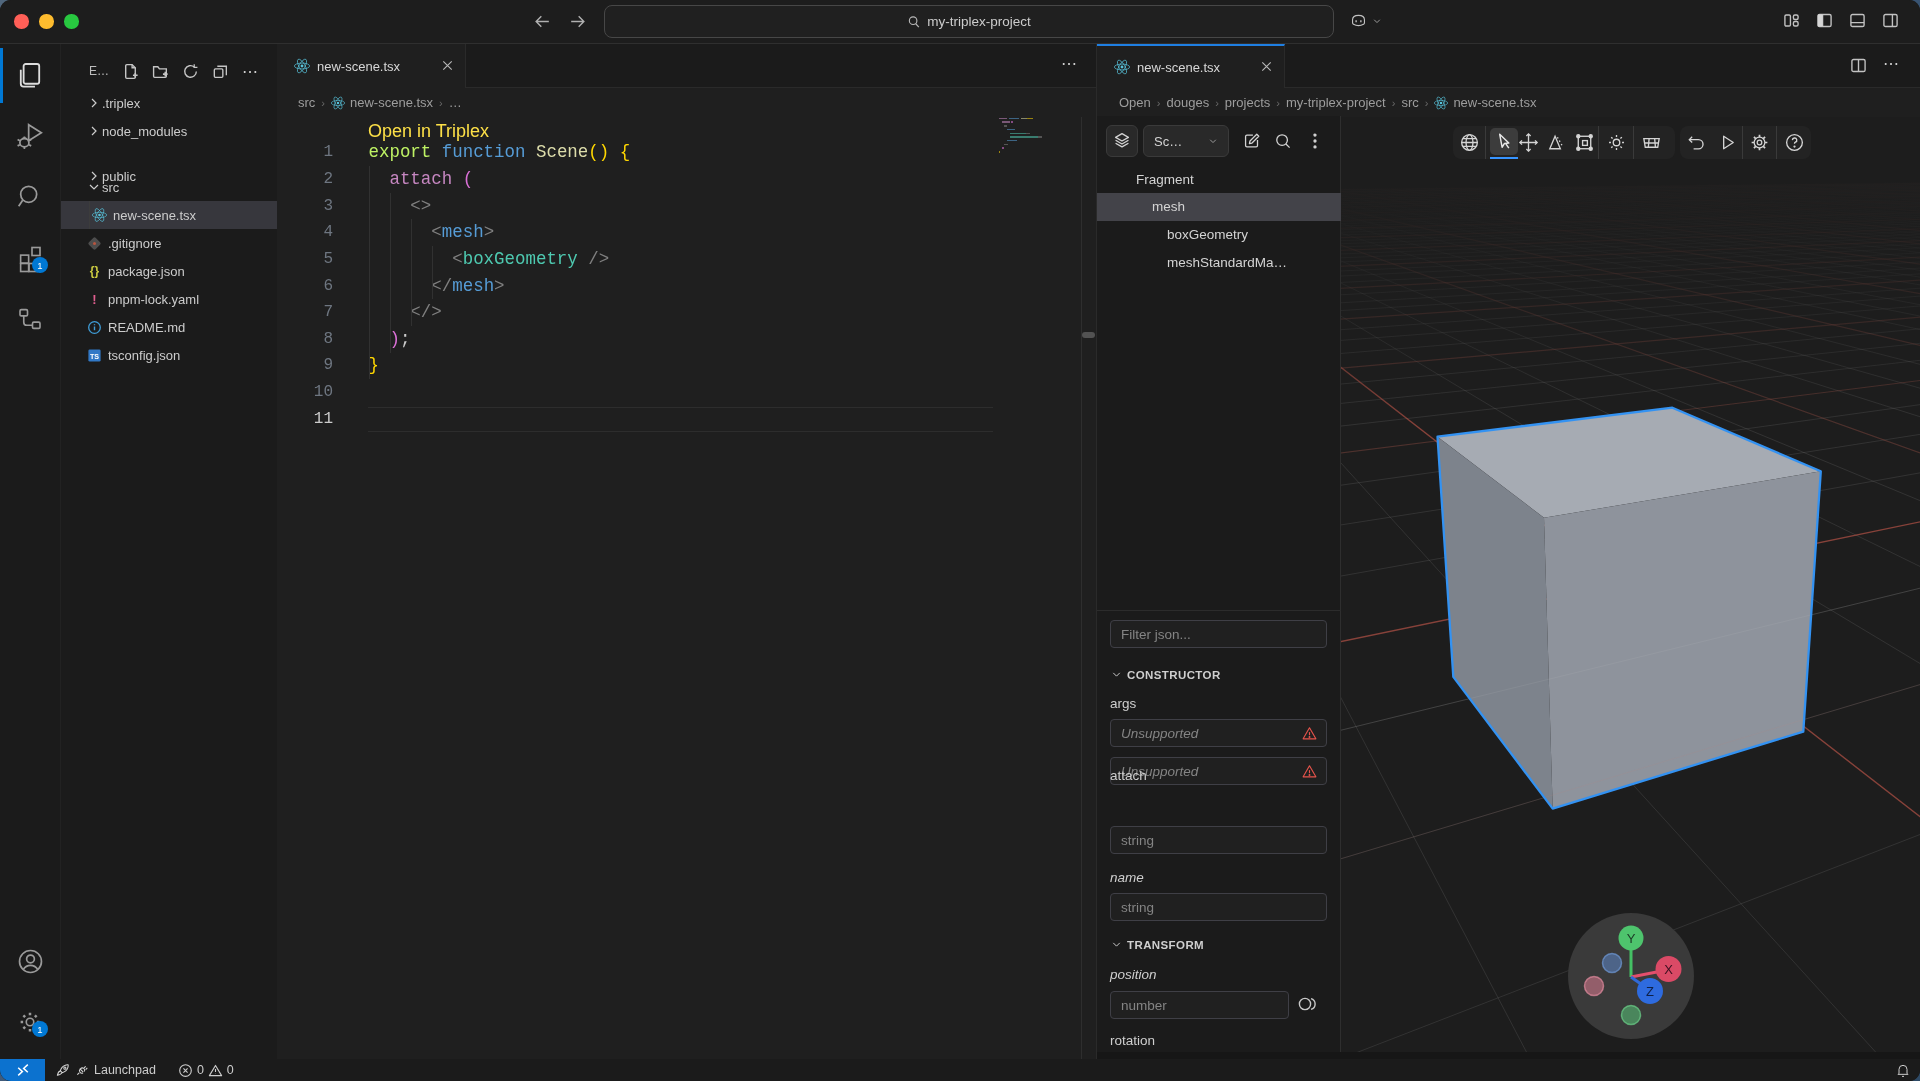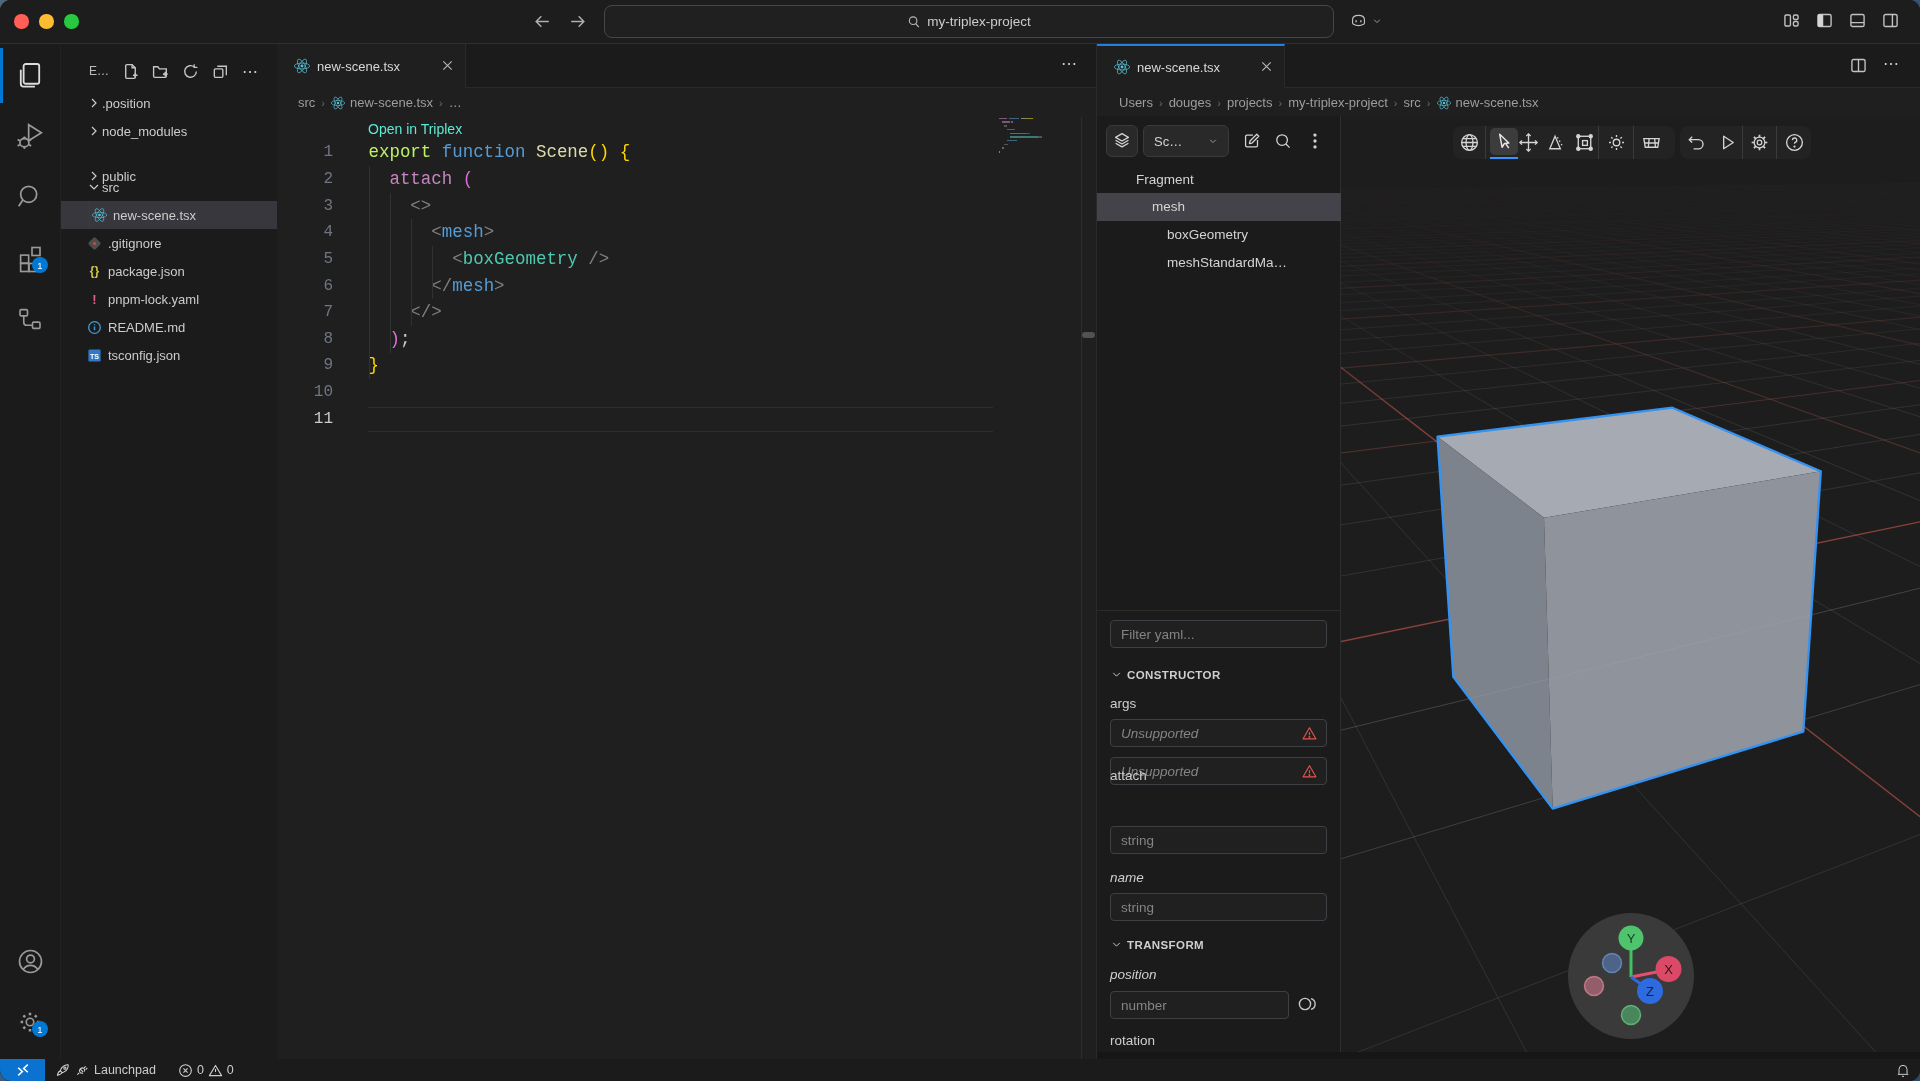--- a/index.html
+++ b/index.html
@@ -180,21 +180,21 @@
           <path d="M5 3h8.5v8.5"></path>
         </svg>
         <span class="more">⋯</span>
     </div>
     <div class="row" style="top:45px">
         <span class="chev">
           <svg width="16" height="16" viewBox="0 0 16 16" fill="none" stroke="#cccccc" stroke-width="1.2">
             <path d="M6 4l4 4-4 4"></path>
           </svg>
         </span>
-        <span>.position</span>
+        <span>.triplex</span>
       </div>
     <div class="row" style="top:73px">
         <span class="chev">
           <svg width="16" height="16" viewBox="0 0 16 16" fill="none" stroke="#cccccc" stroke-width="1.2">
             <path d="M6 4l4 4-4 4"></path>
           </svg>
         </span>
         <span>node_modules</span>
       </div>
     <div class="row" style="top:118px">
@@ -303,21 +303,21 @@
           <g stroke="#58c4dc" stroke-width="1" fill="none">
             <ellipse rx="11" ry="4.2"></ellipse>
             <ellipse rx="11" ry="4.2" transform="rotate(60)"></ellipse>
             <ellipse rx="11" ry="4.2" transform="rotate(120)"></ellipse>
           </g>
         </svg>
         <span>new-scene.tsx</span>
         <span class="csep">›</span>
         <span>…</span>
       </div>
-    <div class="abs" style="left:91px;top:77px;color:#5eead4;font-size:14px">Open in Triplex</div>
+    <div class="abs" style="left:91px;top:77px;color:#fde047;font-size:18px">Open in Triplex</div>
     <div id="nums" class="abs">
         <div class="ln">1</div>
         <div class="ln">2</div>
         <div class="ln">3</div>
         <div class="ln">4</div>
         <div class="ln">5</div>
         <div class="ln">6</div>
         <div class="ln">7</div>
         <div class="ln">8</div>
         <div class="ln">9</div>
@@ -381,21 +381,21 @@
       <div class="abs r" style="left:753px;top:13px">
           <svg width="17" height="17" viewBox="0 0 16 16" fill="none" stroke="#c2c2c2" stroke-width="1.3">
             <rect x="1.8" y="2.3" width="12.4" height="11.4" rx="1.5"></rect>
             <path d="M8 2.3v11.4"></path>
           </svg>
         </div>
       <div class="abs more" style="left:786px;top:10px">⋯</div>
       <div class="abs" style="left:188px;top:43px;width:636px;height:1px;background:#2a2a2a"></div>
     </div>
     <div id="rcrumbs" class="abs">
-        <span>Users</span>
+        <span>Open</span>
         <span class="csep">›</span>
         <span>douges</span>
         <span class="csep">›</span>
         <span>projects</span>
         <span class="csep">›</span>
         <span>my-triplex-project</span>
         <span class="csep">›</span>
         <span>src</span>
         <span class="csep">›</span>
         <svg width="14" height="14" viewBox="-11.5 -10.23 23 20.46">
@@ -683,21 +683,21 @@
             <circle cx="12" cy="5.5" r="1.1" fill="#d4d4d4"></circle>
             <circle cx="12" cy="12" r="1.1" fill="#d4d4d4"></circle>
             <circle cx="12" cy="18.5" r="1.1" fill="#d4d4d4"></circle>
           </svg>
         </div>
       <div class="trow" style="top:49px"><span style="width:39px"></span>Fragment</div>
       <div class="trow" style="top:76.5px;background:#434349"><span style="width:55px"></span>mesh</div>
       <div class="trow" style="top:104.5px"><span style="width:70px"></span>boxGeometry</div>
       <div class="trow" style="top:132.5px"><span style="width:70px"></span>meshStandardMa…</div>
       <div class="abs" style="left:0;top:494px;width:244px;height:1px;background:#2c2c2c"></div>
-      <div class="inp" style="top:504px">Filter yaml...</div>
+      <div class="inp" style="top:504px">Filter json...</div>
       <div class="sect" style="top:552px"><svg width="13" height="13" viewBox="0 0 16 16" fill="none" stroke="#cccccc" stroke-width="1.2">
             <path d="M4 6l4 4 4-4"></path>
           </svg> CONSTRUCTOR</div>
       <div class="lbl" style="top:580px">args</div>
       <div class="inp" style="top:603px;font-style:italic">Unsupported<span style="position:absolute;right:8px;display:flex">
             <svg width="17" height="17" viewBox="0 0 24 24" fill="none" stroke="#e5534b" stroke-width="1.6">
               <path d="M12 4 L21 19.5 H3 Z" stroke-linejoin="round"></path>
               <path d="M12 10v4.5"></path>
               <circle cx="12" cy="17" r=".6" fill="#e5534b"></circle>
             </svg>

